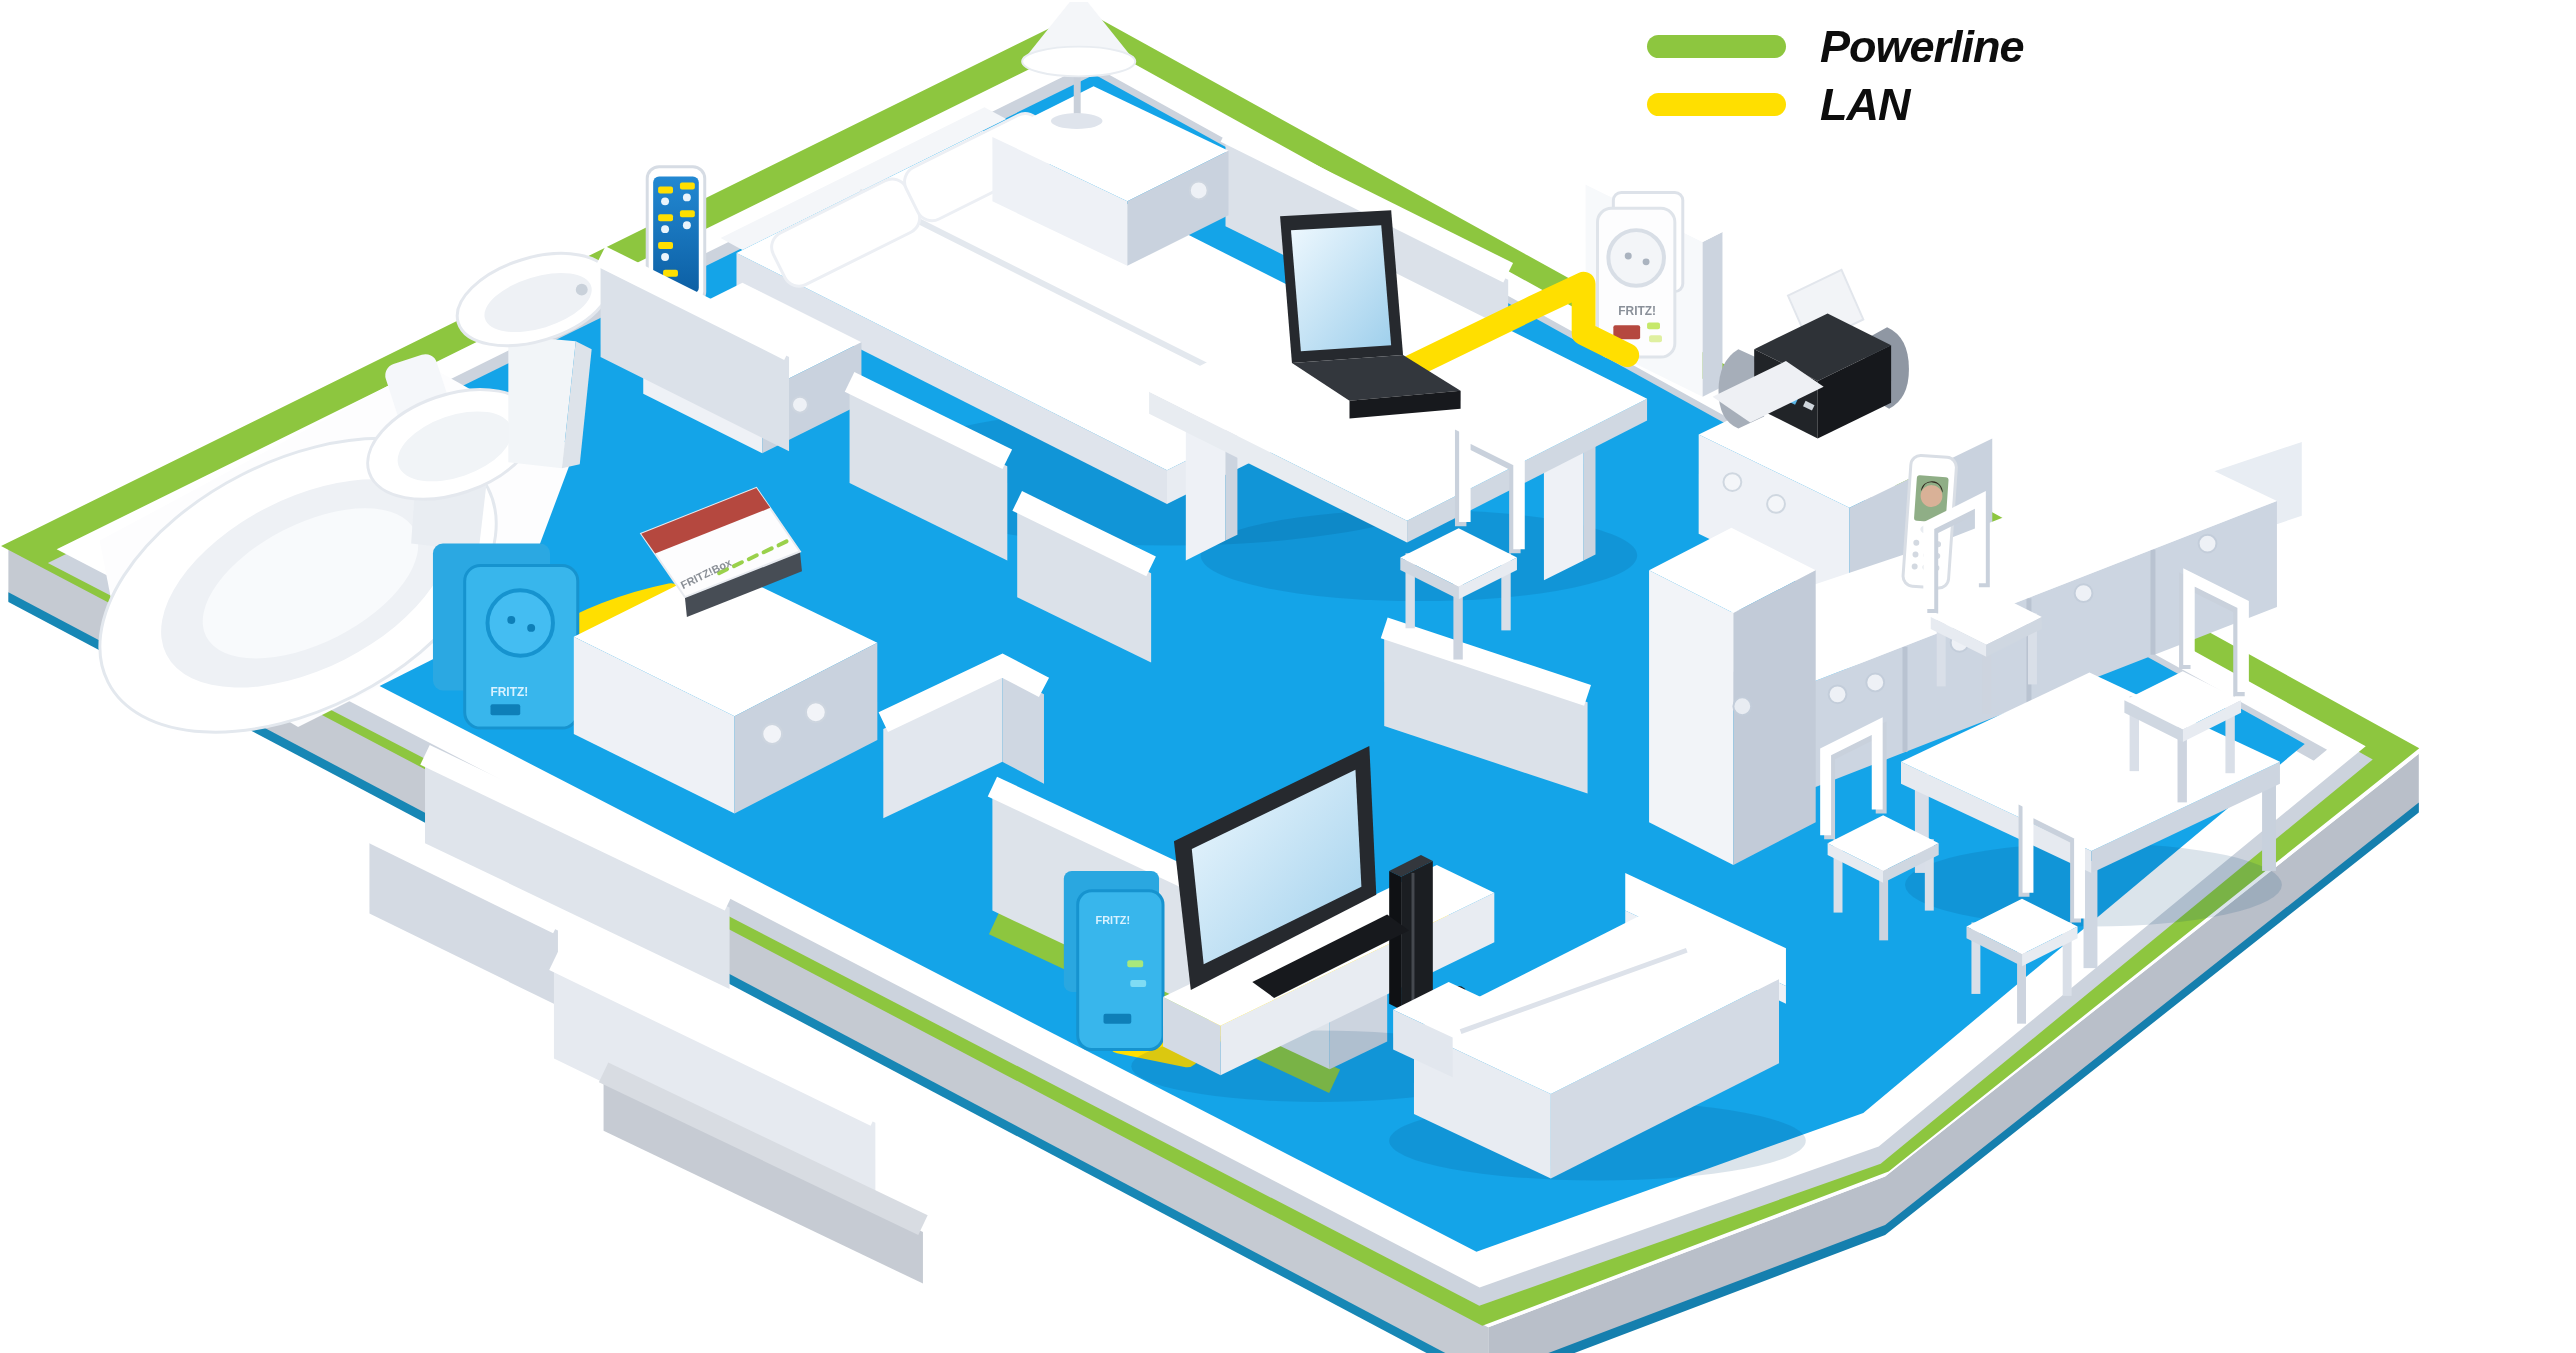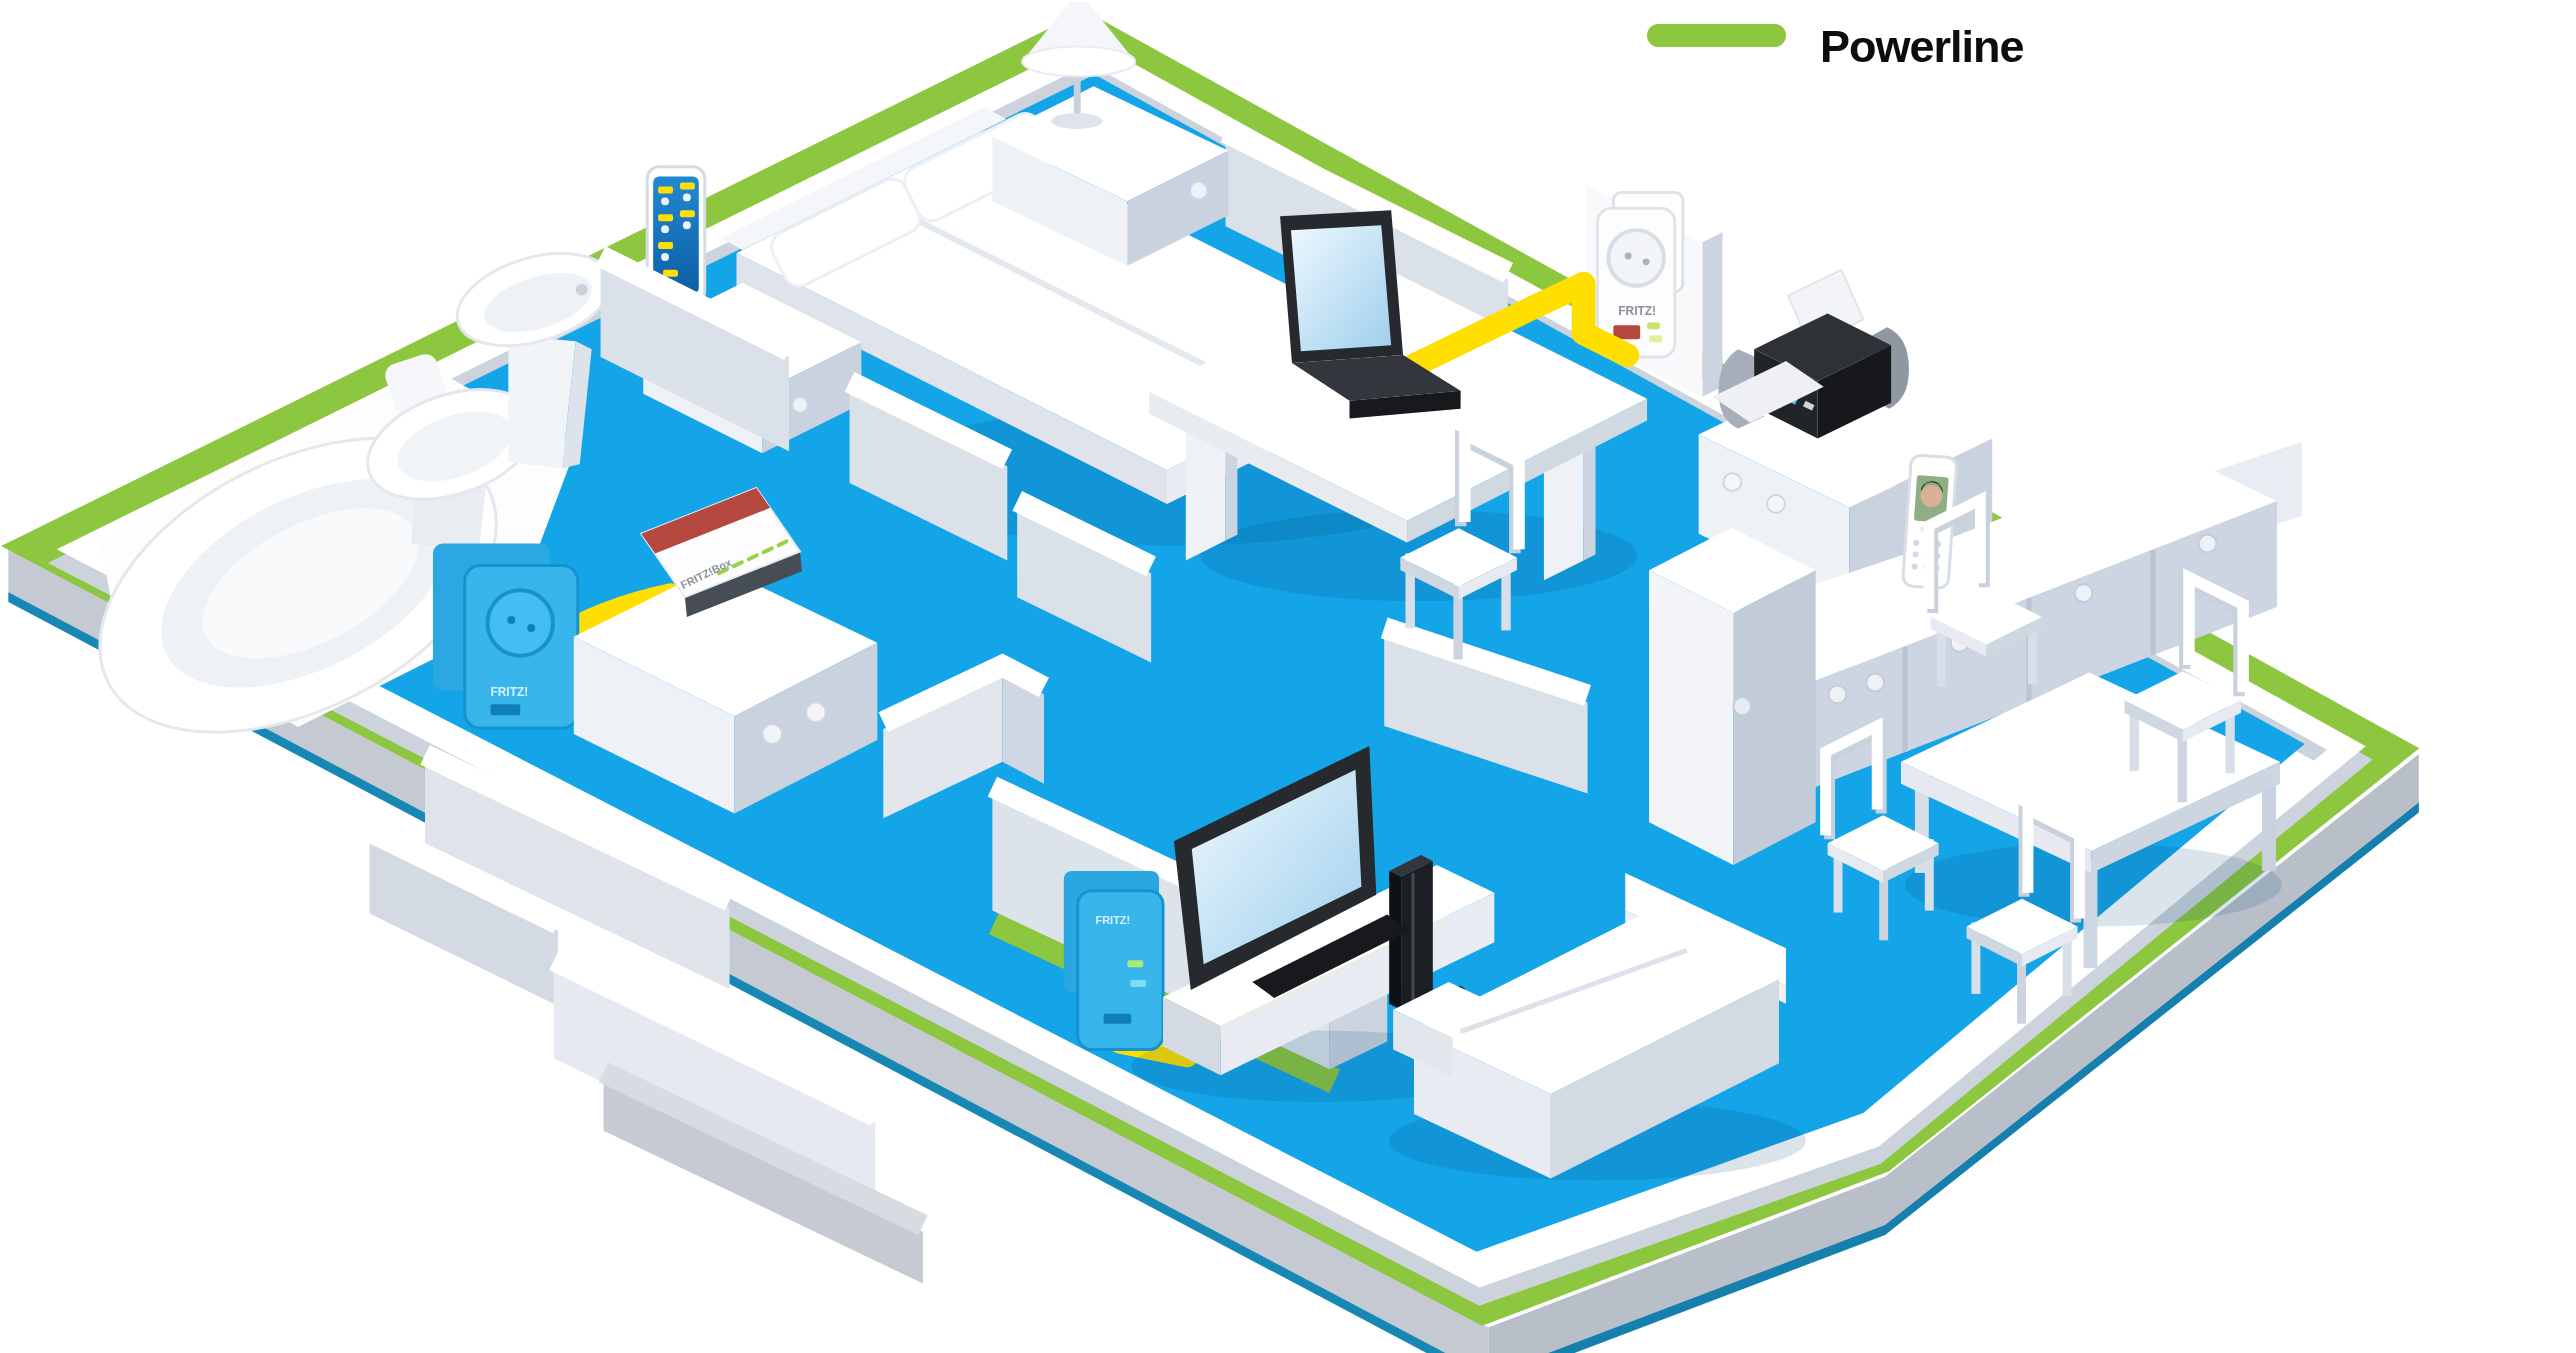--- a/index.html
+++ b/index.html
@@ -7,21 +7,21 @@
     --c-powerline:#8dc63f;
     --c-lan:#ffdf00;
     --c-floor:#14a4e8;
     --c-adapter-blue:#38b6ec;
     --c-fritz-red:#b5483f;
   }
   #stage{position:relative;width:2576px;height:1353px;background:#ffffff;overflow:hidden;
          font-family:"Liberation Sans", sans-serif;}
   #scene{position:absolute;left:0;top:0;}
   .legend{position:absolute;left:1647px;top:24px;display:flex;flex-direction:column;gap:13px;}
-  .legend-row{display:flex;gap:34px;}
+  .legend-row{display:flex;align-items:center;gap:34px;font-style:italic;}
   .legend-bar{width:139px;height:23px;border-radius:12px;}
   .bar-powerline{background:var(--c-powerline);}
   .bar-lan{background:var(--c-lan);}
   .legend-label{font-size:45px;font-weight:700;color:#0d0d0d;line-height:1;letter-spacing:-1px;}
   .wall-top{stroke:#ffffff;stroke-width:22;fill:none;stroke-linecap:butt;}
   .wall-face{fill:#dbe1e9;}
   .cable{stroke:var(--c-lan);fill:none;stroke-linejoin:round;stroke-linecap:round;}
   .greenrun{stroke:var(--c-powerline);fill:none;stroke-linecap:butt;}
   .shadow{fill:rgba(2,62,112,0.14);}
   text{font-family:"Liberation Sans", sans-serif;}
@@ -386,15 +386,19 @@
       <path d="M 608,1081 L 930,1235" stroke="#d8dce2" stroke-width="22" fill="none"></path>
     </g>
   </g>
 </svg>
 
 <div class="legend">
   <div class="legend-row">
     <div class="legend-bar bar-powerline"></div>
     <div class="legend-label">Powerline</div>
   </div>
+  <div class="legend-row">
+    <div class="legend-bar bar-lan"></div>
+    <div class="legend-label">LAN</div>
+  </div>
 </div>
 </div>
 
 
 </body></html>

